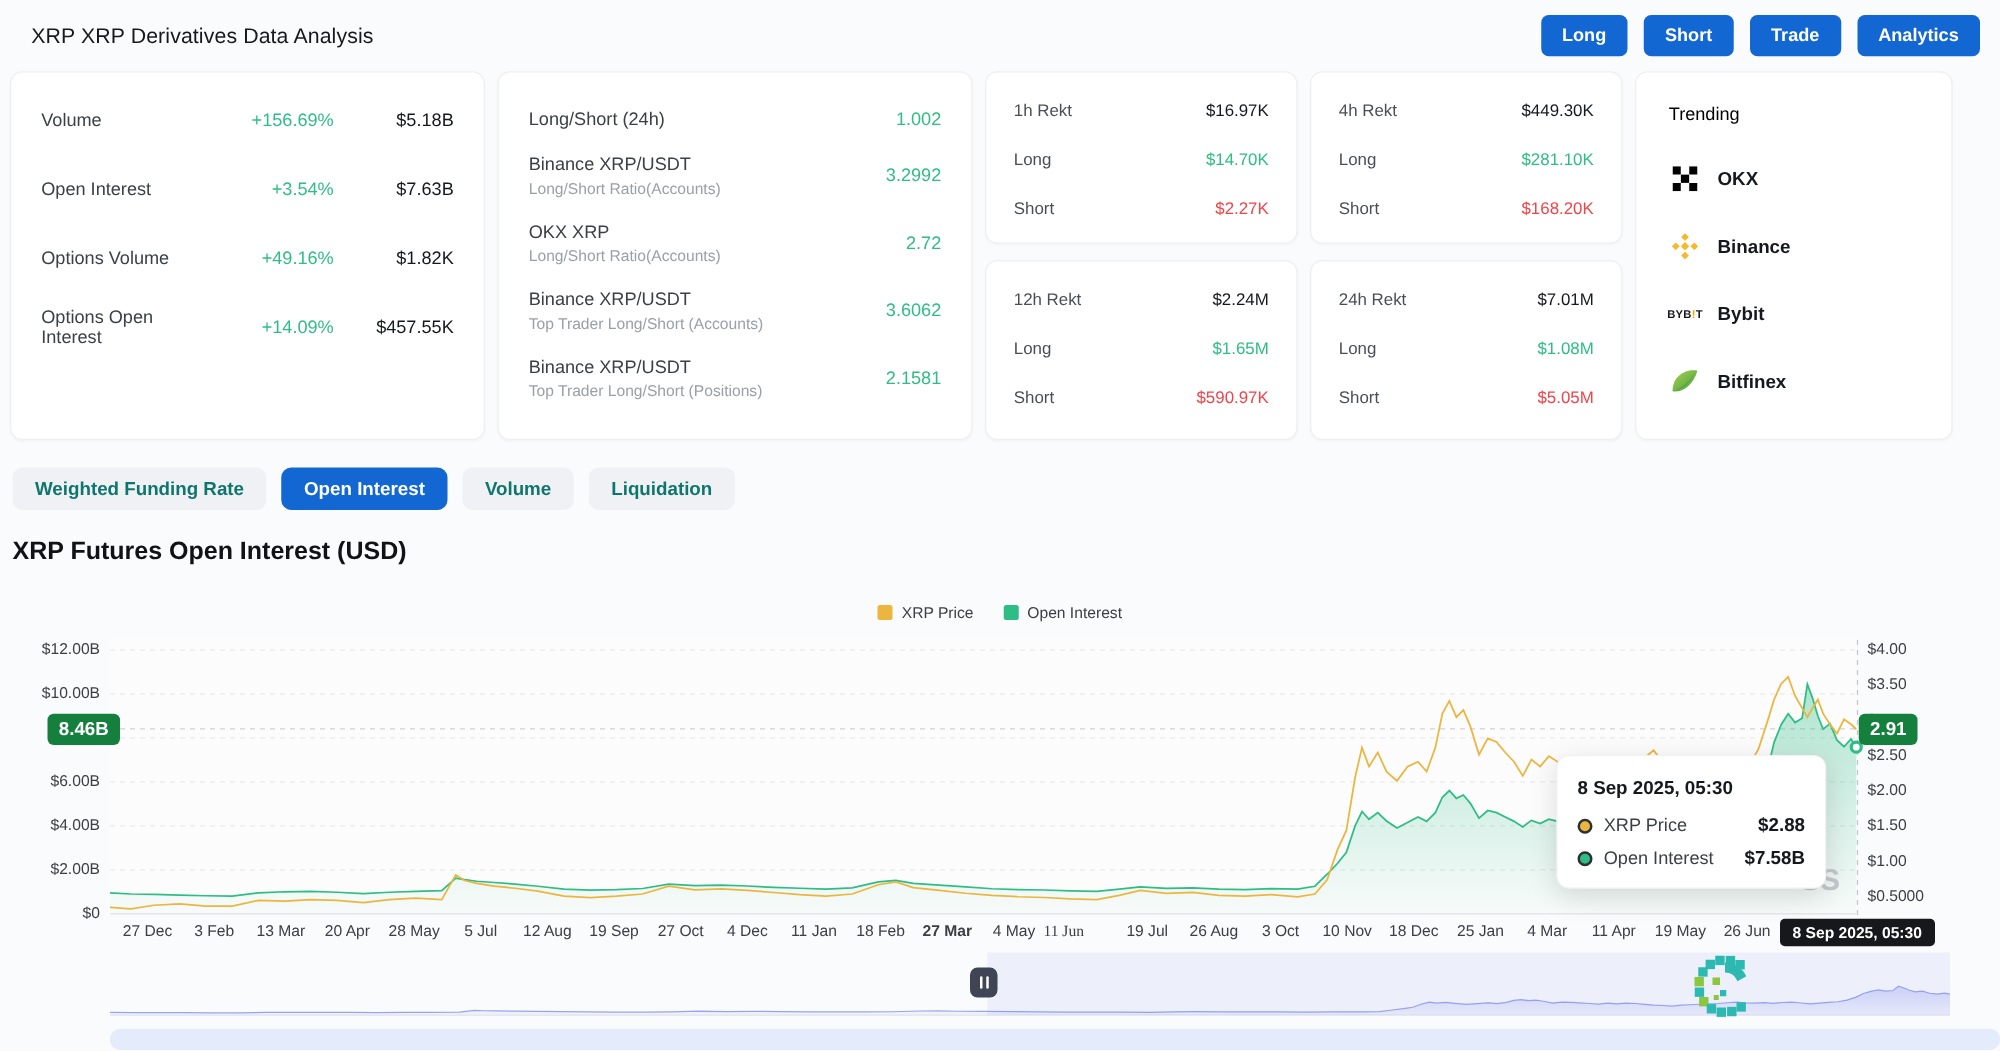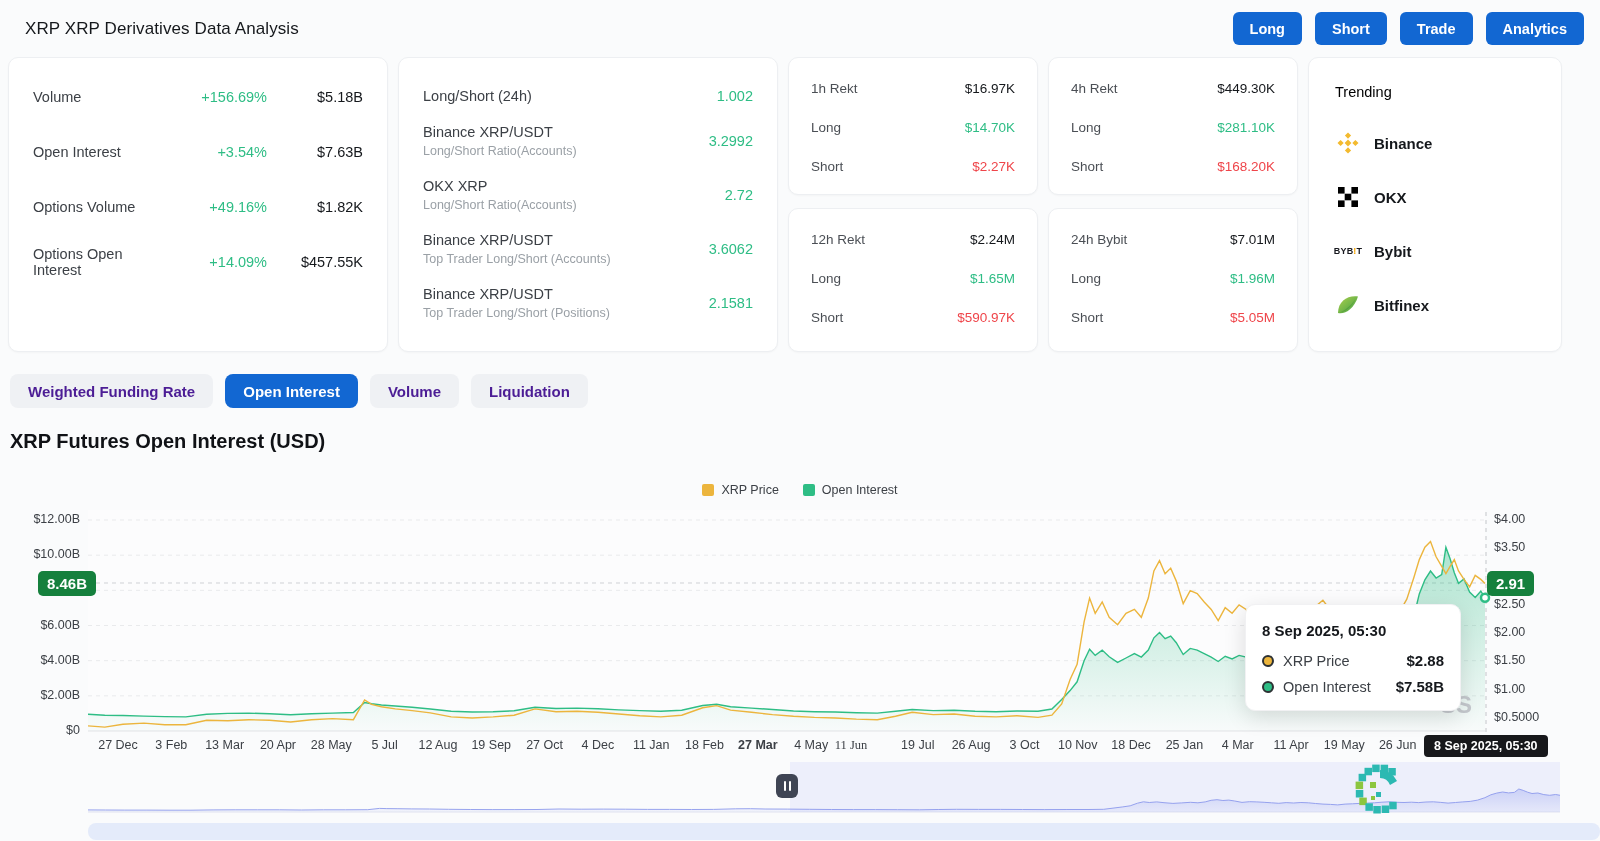--- a/index.html
+++ b/index.html
@@ -39,21 +39,21 @@
   #card-trending{left:1308px;top:57px;width:254px;height:295px;padding:26px 26px;}
   .trending-title{font-size:14.5px;color:#000000;margin-bottom:16px;}
   .trend-item{display:flex;align-items:center;gap:13px;height:54px;cursor:pointer;}
   .trend-icon{width:26px;height:26px;display:flex;align-items:center;justify-content:center;}
   .trend-name{font-size:15px;font-weight:700;color:#15181c;}
   .bybit-word{font-size:9px;font-weight:700;letter-spacing:.2px;color:#17181e;}
   .bybit-word .accent{color:#f7a600;}
   
   .tabs{position:absolute;left:10px;top:374px;display:flex;gap:12px;}
   .tab{height:34px;padding:0 18px;border-radius:8px;display:flex;align-items:center;
-       background:#eff1f4;color:#4c1d95;font-size:15px;font-weight:700;cursor:pointer;}
+       background:#eff1f4;color:#0f766e;font-size:15px;font-weight:700;cursor:pointer;}
   .tab.active{background:#1267d2;color:#fff;}
   
   .section-title{position:absolute;left:10px;top:430px;font-size:20px;font-weight:700;color:#101216;}
   .legend{position:absolute;left:0;right:0;top:483px;display:flex;justify-content:center;gap:24px;}
   .legend-item{display:flex;align-items:center;gap:7px;cursor:pointer;}
   .legend-swatch{width:12px;height:12px;border-radius:2px;}
   .legend-text{font-size:12.5px;color:#3c4046;}
   #chart-svg{position:absolute;left:0;top:0;width:1600px;height:841px;pointer-events:none;}
   .axis-label{position:absolute;font-size:12.5px;color:#3c4046;}
   .y-left-label{left:0;width:80px;text-align:right;}
@@ -196,55 +196,55 @@
           <span class="rekt-label">Long</span>
           <span class="rekt-value green">$1.65M</span>
         </div>
         <div class="rekt-row">
           <span class="rekt-label">Short</span>
           <span class="rekt-value red">$590.97K</span>
         </div>
       </div>
       <div class="card rekt" style="left: 1048px; top: 208px; width: 250px; height: 144px;">
         <div class="rekt-row">
-          <span class="rekt-label">24h Bybit</span>
+          <span class="rekt-label">24h Rekt</span>
           <span class="rekt-value dark">$7.01M</span>
         </div>
         <div class="rekt-row">
           <span class="rekt-label">Long</span>
-          <span class="rekt-value green">$1.96M</span>
+          <span class="rekt-value green">$1.08M</span>
         </div>
         <div class="rekt-row">
           <span class="rekt-label">Short</span>
           <span class="rekt-value red">$5.05M</span>
         </div>
       </div>
     </div>
   <div class="card" id="card-trending">
     <div class="trending-title">Trending</div>
     <div id="trending-items">
-        <div class="trend-item">
-          <span class="trend-icon">
-            <svg width="24" height="24" viewBox="0 0 24 24">
-              <path d="M12,8.6 L15.4,12 L12,15.4 L8.6,12 Z M12,1.4999999999999996 L15.1,4.6 L12,7.699999999999999 L8.9,4.6 Z M12,16.299999999999997 L15.1,19.4 L12,22.5 L8.9,19.4 Z M4.6,8.9 L7.699999999999999,12 L4.6,15.1 L1.4999999999999996,12 Z M19.4,8.9 L22.5,12 L19.4,15.1 L16.299999999999997,12 Z" fill="#F3BA2F"></path>
-            </svg>
-          </span>
-          <span class="trend-name">Binance</span>
-        </div>
         <div class="trend-item">
           <span class="trend-icon">
             <svg width="20" height="20" viewBox="0 0 20 20">
               <rect x="0" y="0" width="6.6" height="6.6" fill="#000"></rect>
               <rect x="13.4" y="0" width="6.6" height="6.6" fill="#000"></rect>
               <rect x="6.7" y="6.7" width="6.6" height="6.6" fill="#000"></rect>
               <rect x="0" y="13.4" width="6.6" height="6.6" fill="#000"></rect>
               <rect x="13.4" y="13.4" width="6.6" height="6.6" fill="#000"></rect>
             </svg>
           </span>
           <span class="trend-name">OKX</span>
+        </div>
+        <div class="trend-item">
+          <span class="trend-icon">
+            <svg width="24" height="24" viewBox="0 0 24 24">
+              <path d="M12,8.6 L15.4,12 L12,15.4 L8.6,12 Z M12,1.4999999999999996 L15.1,4.6 L12,7.699999999999999 L8.9,4.6 Z M12,16.299999999999997 L15.1,19.4 L12,22.5 L8.9,19.4 Z M4.6,8.9 L7.699999999999999,12 L4.6,15.1 L1.4999999999999996,12 Z M19.4,8.9 L22.5,12 L19.4,15.1 L16.299999999999997,12 Z" fill="#F3BA2F"></path>
+            </svg>
+          </span>
+          <span class="trend-name">Binance</span>
         </div>
         <div class="trend-item">
           <span class="trend-icon">
             <span class="bybit-word"><span>BYB</span><span class="accent">!</span><span>T</span></span>
           </span>
           <span class="trend-name">Bybit</span>
         </div>
         <div class="trend-item">
           <span class="trend-icon">
             <svg width="26" height="26" viewBox="0 0 26 26">

